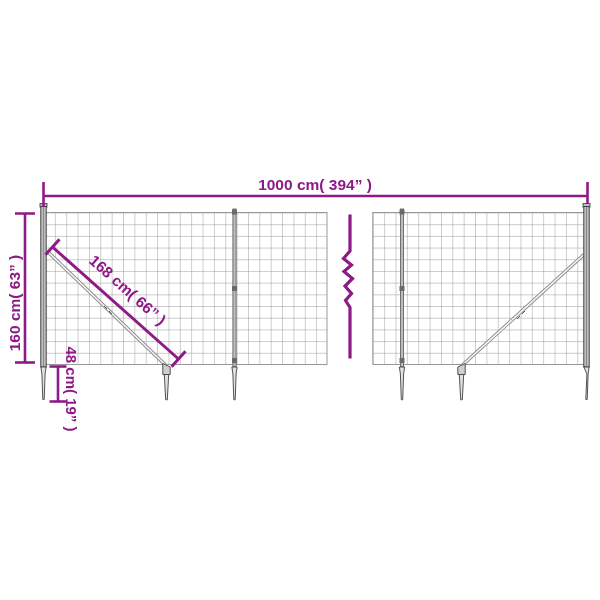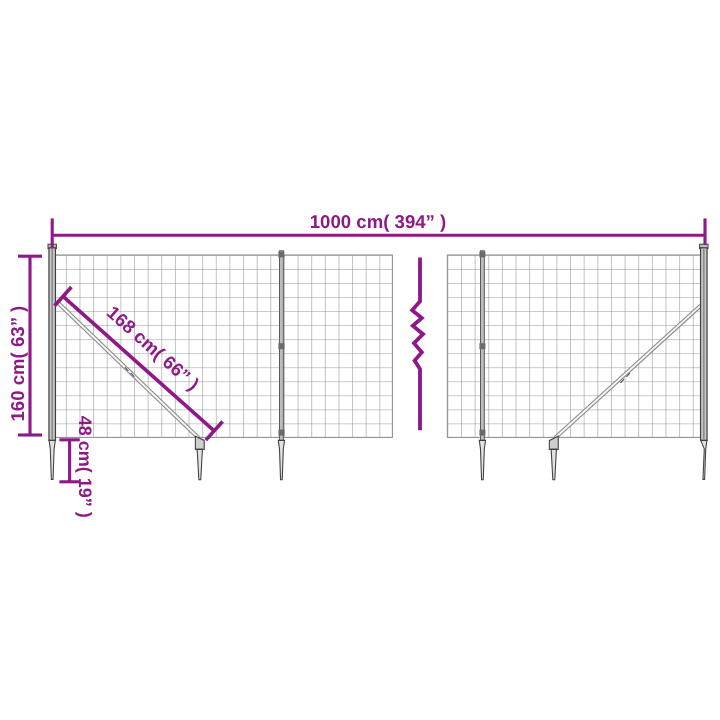--- a/index.html
+++ b/index.html
@@ -1,16 +1,16 @@
 <!DOCTYPE html>
 <html><head>
 <meta charset="utf-8">
 <style>
   html,body{margin:0;padding:0;background:#ffffff;}
-  .stage{width:600px;height:600px;position:relative;background:#ffffff;overflow:hidden;}
+  .stage{width:600px;height:600px;position:relative;background:#ffffff;overflow:hidden;border-radius:12px;}
   svg{display:block;}
   text{font-family:"Liberation Sans","DejaVu Sans",sans-serif;font-weight:bold;}
   .dim-label{font-size:15.5px;}
   .dim-label-sm{font-size:15px;}
 </style>
 </head>
 <body>
 
 <div class="stage">
 <svg width="600" height="600" viewBox="0 0 600 600">

